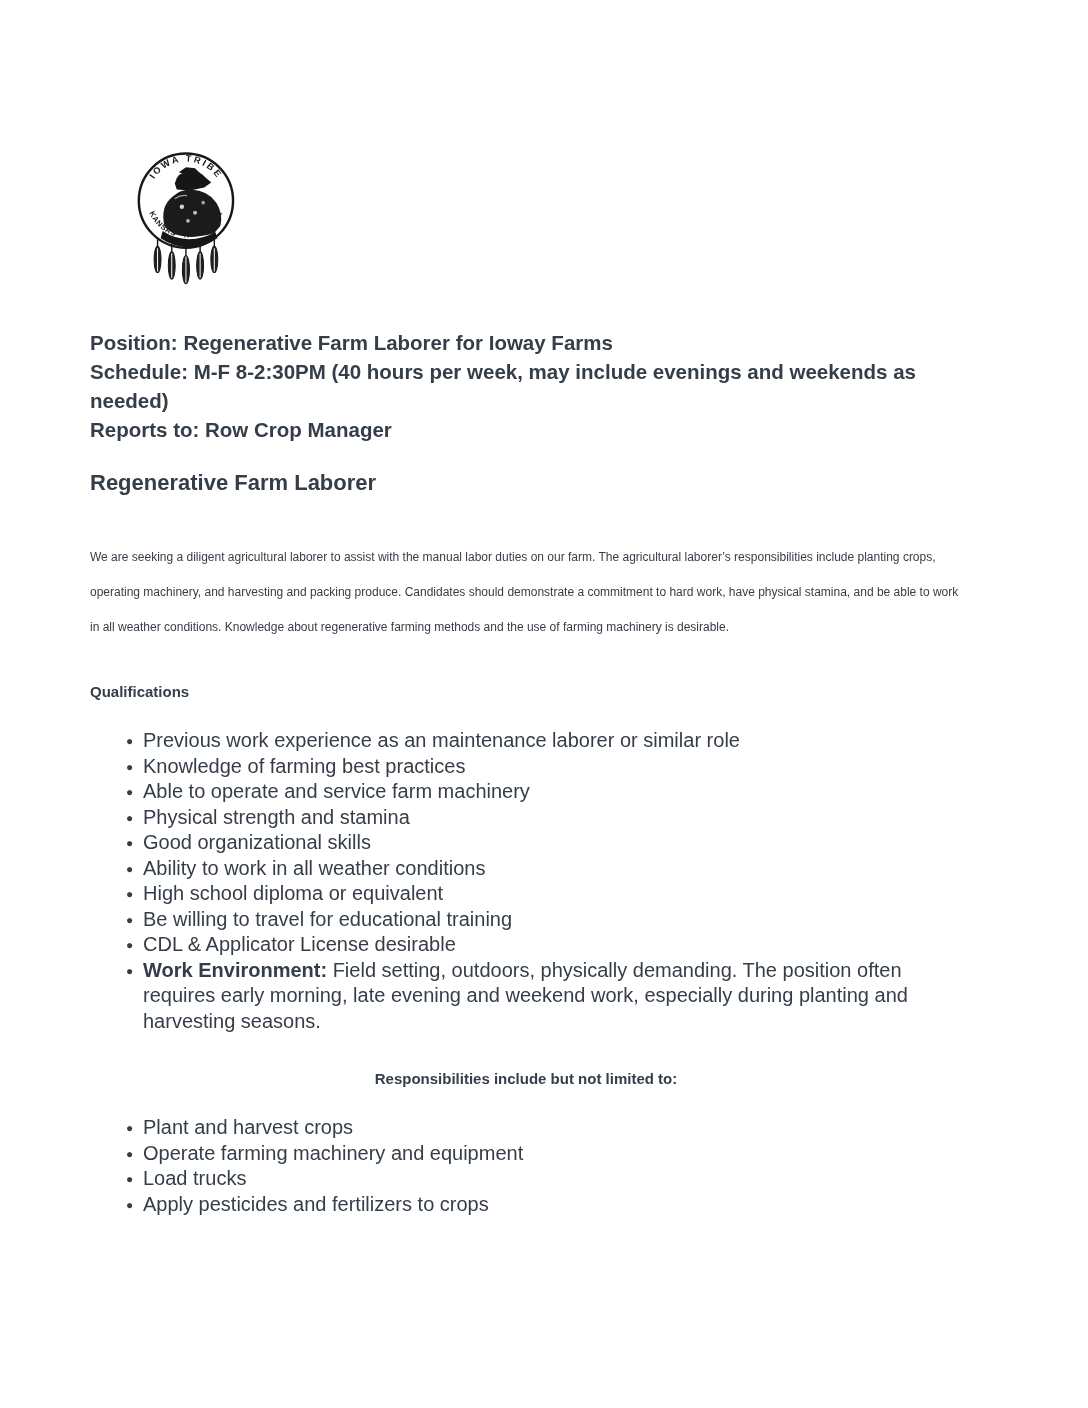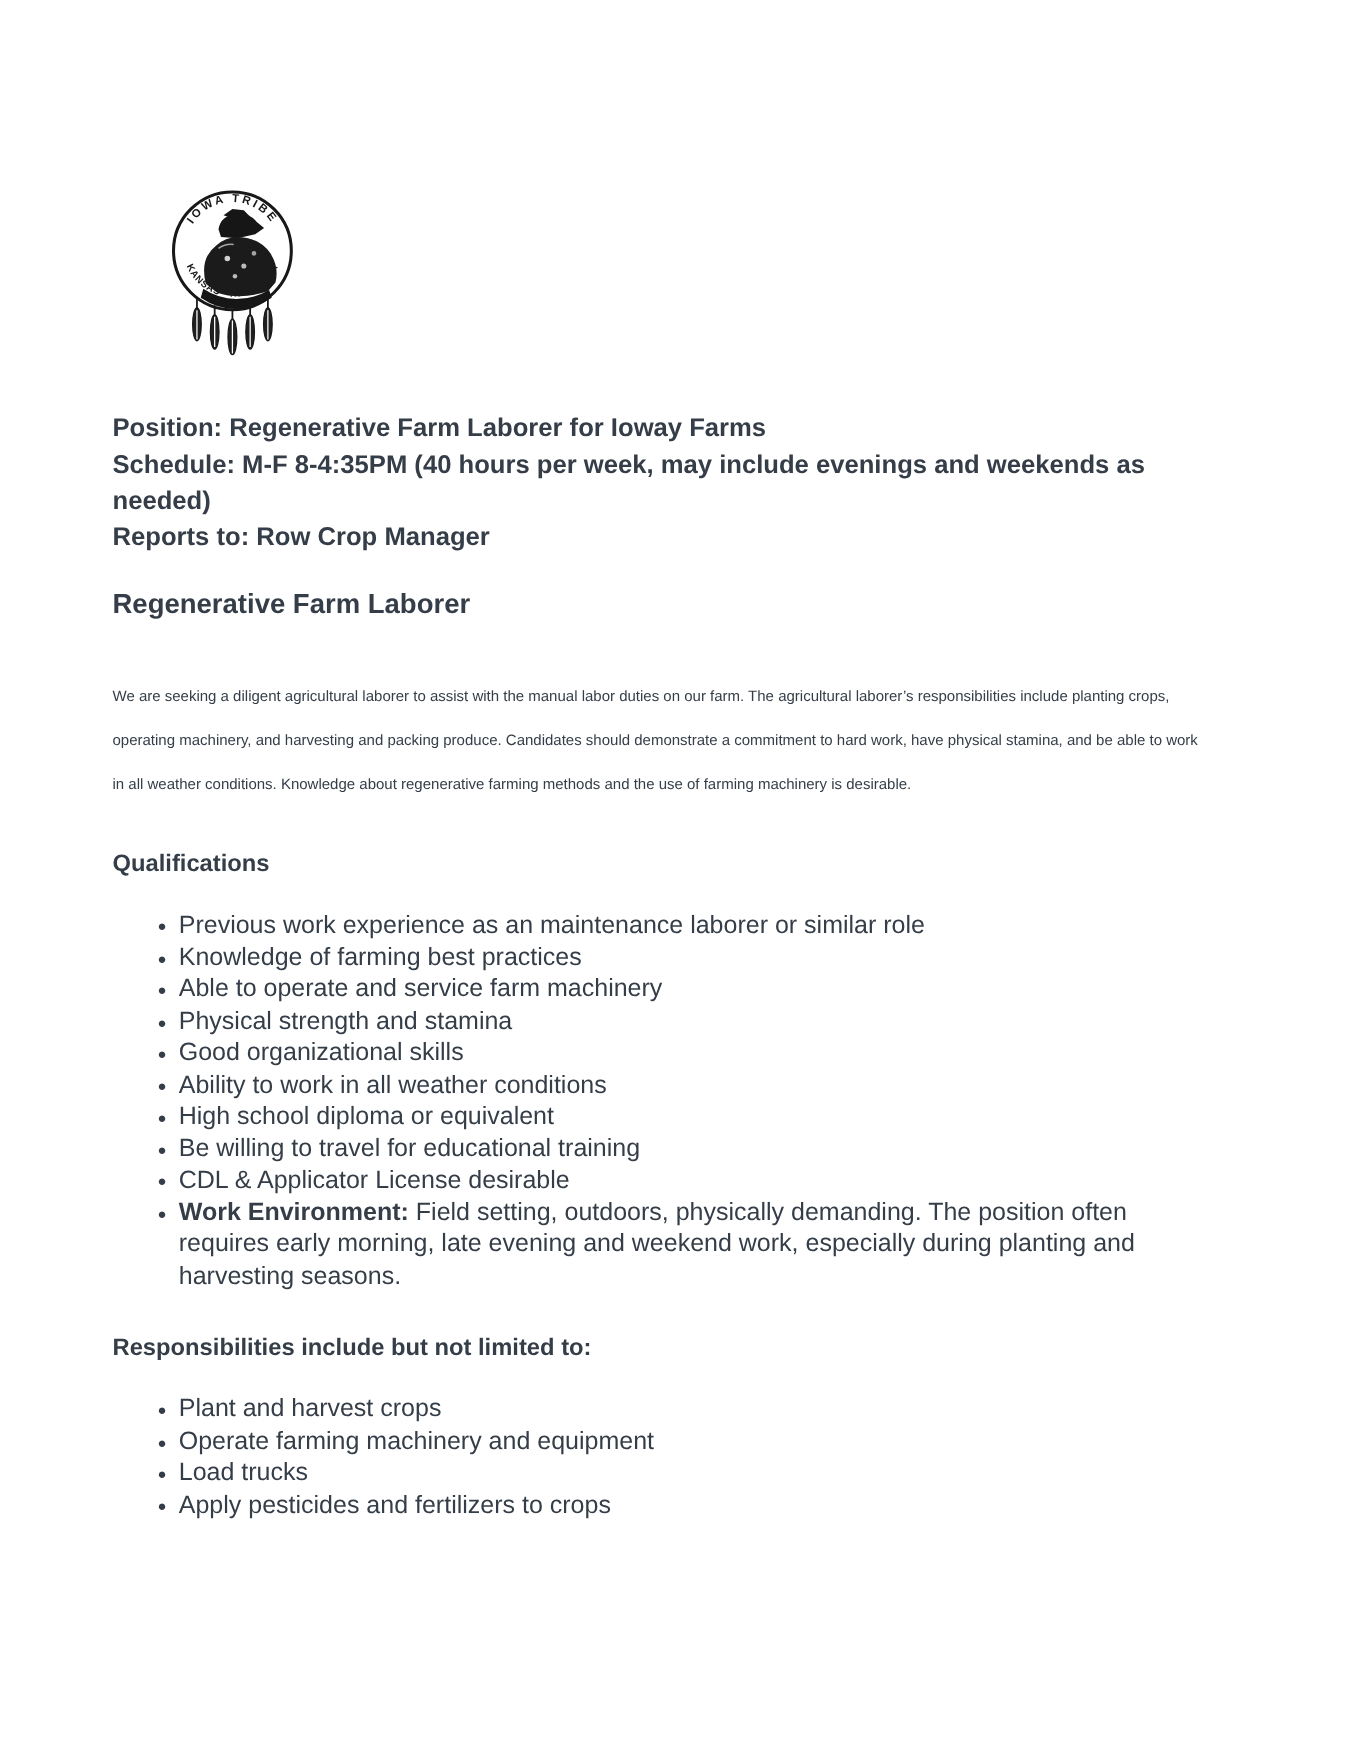--- a/index.html
+++ b/index.html
@@ -36,25 +36,25 @@
     line-height: 26px;
     margin-top: 26px;
   }
   .description {
     font-size: 12px;
     line-height: 35px;
     margin-top: 44px;
   }
   .section-heading {
     font-weight: bold;
-    font-size: 19px;
+    font-size: 15px;
     line-height: 26px;
     margin-top: 34px;
   }
-  .section-heading.second { margin-top: 32px; }
+  .section-heading.second { margin-top: 32px; text-align: center; }
   ul.bullets {
     list-style: none;
     margin: 23px 0 0 36px;
     padding: 0;
     font-size: 20px;
     line-height: 25.5px;
   }
   ul.bullets li {
     position: relative;
     padding-left: 17px;
@@ -133,21 +133,21 @@
           <line x1="79" y1="97" x2="79" y2="120" stroke="#ffffff" stroke-width="1"></line>
         </g>
       </g>
     </svg>
   </div>
 
   <div class="doc">
 
     <div class="header-block">
       <div>Position: Regenerative Farm Laborer for Ioway Farms</div>
-      <div>Schedule: M-F 8-4:35PM (40 hours per week, may include evenings and weekends as needed)</div>
+      <div>Schedule: M-F 8-2:30PM (40 hours per week, may include evenings and weekends as needed)</div>
       <div>Reports to: Row Crop Manager</div>
     </div>
 
     <div class="subtitle">Regenerative Farm Laborer</div>
 
     <div class="description">We are seeking a diligent agricultural laborer to assist with the manual labor duties on our farm. The agricultural laborer’s responsibilities include planting crops, operating machinery, and harvesting and packing produce. Candidates should demonstrate a commitment to hard work, have physical stamina, and be able to work in all weather conditions. Knowledge about regenerative farming methods and the use of farming machinery is desirable.</div>
 
     <div class="section-heading">Qualifications</div>
 
     <ul class="bullets">

